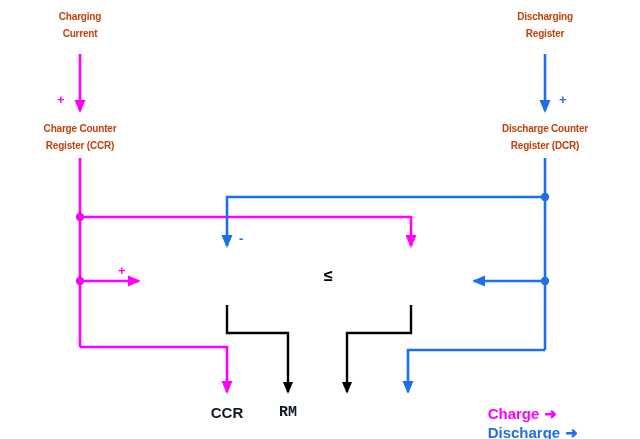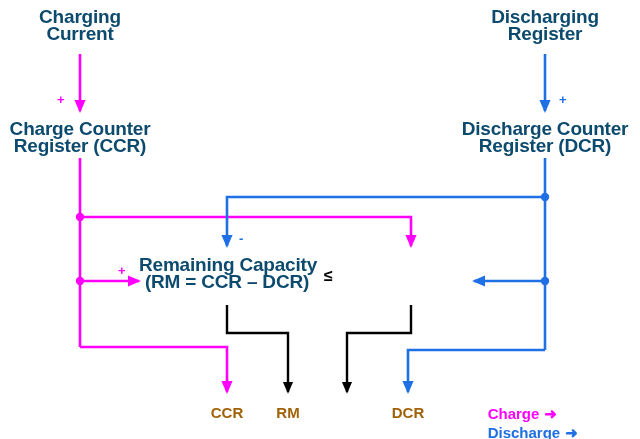--- a/index.html
+++ b/index.html
@@ -19,40 +19,40 @@
   }
   #wire-layer {
     position: absolute;
     left: 0;
     top: 0;
     width: 640px;
     height: 439px;
   }
   .node-label {
     position: absolute;
-    color: #0c4a6e;
+    color: #c2410c;
     font-weight: bold;
-    font-size: 19px;
+    font-size: 10px;
     line-height: 17px;
     text-align: center;
     white-space: pre;
     letter-spacing: -0.2px;
   }
   .sign-label {
     position: absolute;
     font-weight: bold;
     font-size: 13px;
     line-height: 13px;
   }
   .sign-plus-charge { color: #ff00ff; }
   .sign-plus-discharge { color: #1f6fe5; }
   .sign-minus-discharge { color: #1f6fe5; }
   .out-label {
     position: absolute;
-    color: #a16207;
+    color: #0f172a;
     font-weight: bold;
     font-size: 15px;
     line-height: 17px;
     text-align: center;
     white-space: pre;
   }
   .legend-row {
     position: absolute;
     font-weight: bold;
     font-size: 15px;
@@ -123,40 +123,37 @@
 
   <div class="node-label" style="left: 465px; top: 8px; width: 160px;">Discharging
 Register</div>
 
   <div class="node-label" style="left: 453px; top: 120px; width: 184px;">Discharge Counter
 Register (DCR)</div>
 
   <div class="node-label" style="left: 0px; top: 120px; width: 160px;">Charge Counter
 Register (CCR)</div>
 
-  <div class="node-label" style="left: 139px; top: 256px; width: 176px;">Remaining Capacity
-(RM = CCR – DCR)</div>
 
 
   <div class="cmp-symbol" style="left: 324px; top: 268px;">≤</div>
 
   <div class="sign-label sign-plus-charge" style="left: 57px; top: 93px;">+</div>
 
   <div class="sign-label sign-plus-discharge" style="left: 559px; top: 93px;">+</div>
 
   <div class="sign-label sign-plus-charge" style="left: 118px; top: 264px;">+</div>
 
   <div class="sign-label sign-minus-discharge" style="left: 239px; top: 232px;">-</div>
 
   <div class="out-label" style="left: 192px; top: 404px; width: 70px;">CCR</div>
 
-  <div class="out-label" style="left: 256px; top: 404px; width: 64px;">RM</div>
+  <div class="out-label" style="left: 256px; top: 404px; width: 64px; font-family: Liberation Mono, monospace;">RM</div>
 
 
-  <div class="out-label" style="left: 374px; top: 404px; width: 68px;">DCR</div>
 
   <div class="legend-row legend-charge" style="left: 471px; top: 385px;">
     <span>Charge</span><span style="margin-left:5px;">➜</span>
   </div>
 
   <div class="legend-row legend-discharge" style="left: 471px; top: 404px;">
     <span>Discharge</span><span style="margin-left:5px;">➜</span>
   </div>
 
 </div>

